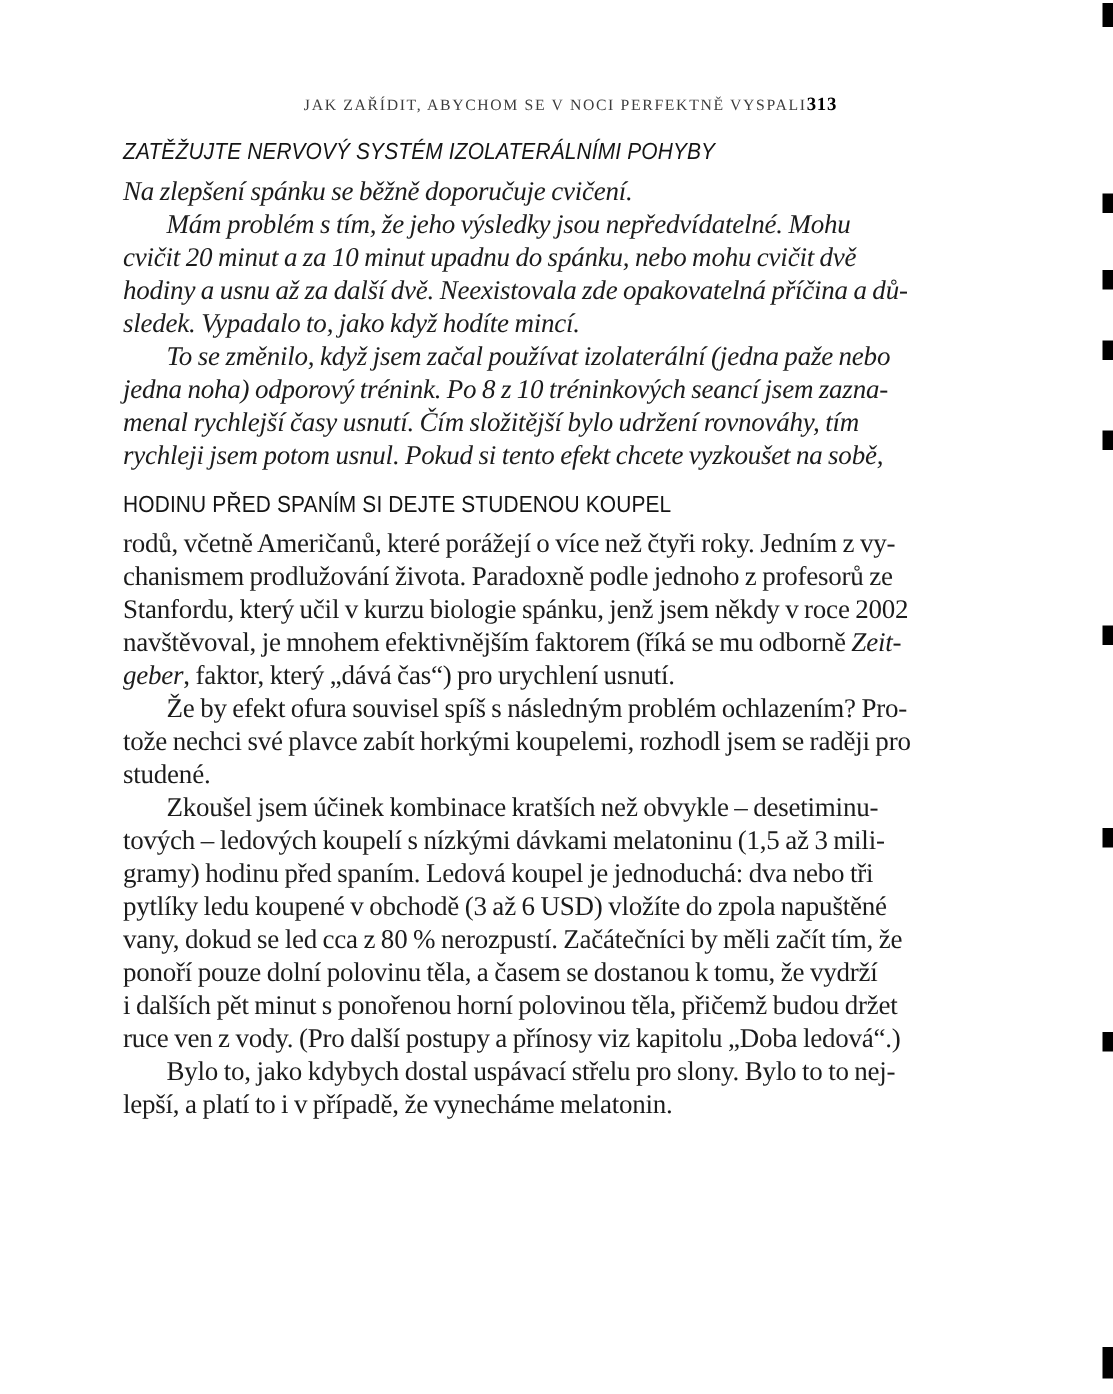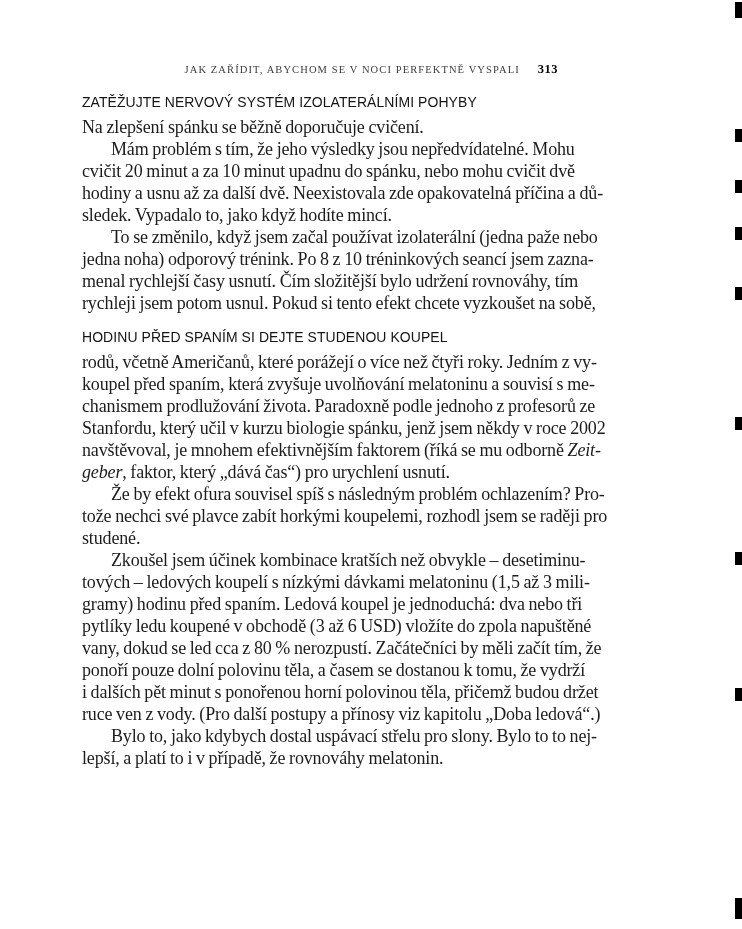--- a/index.html
+++ b/index.html
@@ -2,34 +2,34 @@
 <html><head>
 <meta charset="utf-8">
 <style>
   html,body{margin:0;padding:0;background:#ffffff;}
   .page{
     position:relative;width:742px;height:929px;background:#ffffff;overflow:hidden;
     font-family:"Liberation Serif",serif;color:#1c1c1c;
   }
   .running-header{
     position:absolute;top:62px;left:82px;width:476px;
-    display:flex;justify-content:flex-end;align-items:baseline;gap:18px;
+    display:flex;justify-content:flex-end;align-items:baseline;
     white-space:nowrap;
   }
   .rh-title{
     font-family:"Liberation Serif",serif;font-size:10.5px;letter-spacing:1.1px;
     color:#3c3c3c;text-transform:uppercase;
   }
   .rh-page{
     font-family:"Liberation Serif",serif;font-size:12.5px;font-weight:bold;color:#000000;
     letter-spacing:0.5px;
   }
   .content{position:absolute;left:82px;top:0;width:476px;height:929px;}
   .section{position:absolute;left:0;width:476px;}
-  .section:nth-child(1){top:93px;}
+  .section:nth-child(1){top:93px;font-style:italic;}
   .section:nth-child(2){top:328px;}
   .heading{
     font-family:"Liberation Sans",sans-serif;font-size:15.5px;line-height:17px;
     color:#141414;letter-spacing:0.1px;white-space:nowrap;
     transform:scaleX(0.9);transform-origin:left center;
   }
   .paras{margin-top:6px;}
   .line{
     font-size:18px;line-height:22px;height:22px;
     letter-spacing:-0.15px;word-spacing:-0.6px;
@@ -68,21 +68,20 @@
             <div class="line"><span>menal rychlejší časy usnutí. Čím složitější bylo udržení rovnováhy, tím</span></div>
             <div class="line"><span>rychleji jsem potom usnul. Pokud si tento efekt chcete vyzkoušet na sobě,</span></div>
           </div>
         </div>
       </div>
       <div class="section">
         <div class="heading">HODINU PŘED SPANÍM SI DEJTE STUDENOU KOUPEL</div>
         <div class="paras">
           <div class="para">
             <div class="line"><span>rodů, včetně Američanů, které porážejí o více než čtyři roky. Jedním z vy-</span></div>
-            <div class="line"><span>koupel před spaním, která zvyšuje uvolňování melatoninu a souvisí s me-</span></div>
             <div class="line"><span>chanismem prodlužování života. Paradoxně podle jednoho z profesorů ze</span></div>
             <div class="line"><span>Stanfordu, který učil v kurzu biologie spánku, jenž jsem někdy v roce 2002</span></div>
             <div class="line"><span>navštěvoval, je mnohem efektivnějším faktorem (říká se mu odborně </span><span class="it">Zeit-</span></div>
             <div class="line last"><span class="it">geber</span><span>, faktor, který „dává čas“) pro urychlení usnutí.</span></div>
           </div>
           <div class="para">
             <div class="line indent"><span>Že by efekt ofura souvisel spíš s následným problém ochlazením? Pro-</span></div>
             <div class="line"><span>tože nechci své plavce zabít horkými koupelemi, rozhodl jsem se raději pro</span></div>
             <div class="line last"><span>studené.</span></div>
           </div>
@@ -91,21 +90,21 @@
             <div class="line"><span>tových – ledových koupelí s nízkými dávkami melatoninu (1,5 až 3 mili-</span></div>
             <div class="line"><span>gramy) hodinu před spaním. Ledová koupel je jednoduchá: dva nebo tři</span></div>
             <div class="line"><span>pytlíky ledu koupené v obchodě (3 až 6 USD) vložíte do zpola napuštěné</span></div>
             <div class="line"><span>vany, dokud se led cca z 80 % nerozpustí. Začátečníci by měli začít tím, že</span></div>
             <div class="line"><span>ponoří pouze dolní polovinu těla, a časem se dostanou k tomu, že vydrží</span></div>
             <div class="line"><span>i dalších pět minut s ponořenou horní polovinou těla, přičemž budou držet</span></div>
             <div class="line last"><span>ruce ven z vody. (Pro další postupy a přínosy viz kapitolu „Doba ledová“.)</span></div>
           </div>
           <div class="para">
             <div class="line indent"><span>Bylo to, jako kdybych dostal uspávací střelu pro slony. Bylo to to nej-</span></div>
-            <div class="line last"><span>lepší, a platí to i v případě, že rovnováhy melatonin.</span></div>
+            <div class="line last"><span>lepší, a platí to i v případě, že vynecháme melatonin.</span></div>
           </div>
         </div>
       </div>
     </div>
   <div id="edge-marks">
       <div class="edge-mark" style="top: 2px; height: 16px; background: rgb(0, 0, 0);"></div>
       <div class="edge-mark" style="top: 129px; height: 13px; background: rgb(0, 0, 0);"></div>
       <div class="edge-mark" style="top: 180px; height: 13px; background: rgb(0, 0, 0);"></div>
       <div class="edge-mark" style="top: 227px; height: 13px; background: rgb(0, 0, 0);"></div>
       <div class="edge-mark" style="top: 287px; height: 13px; background: rgb(0, 0, 0);"></div>

